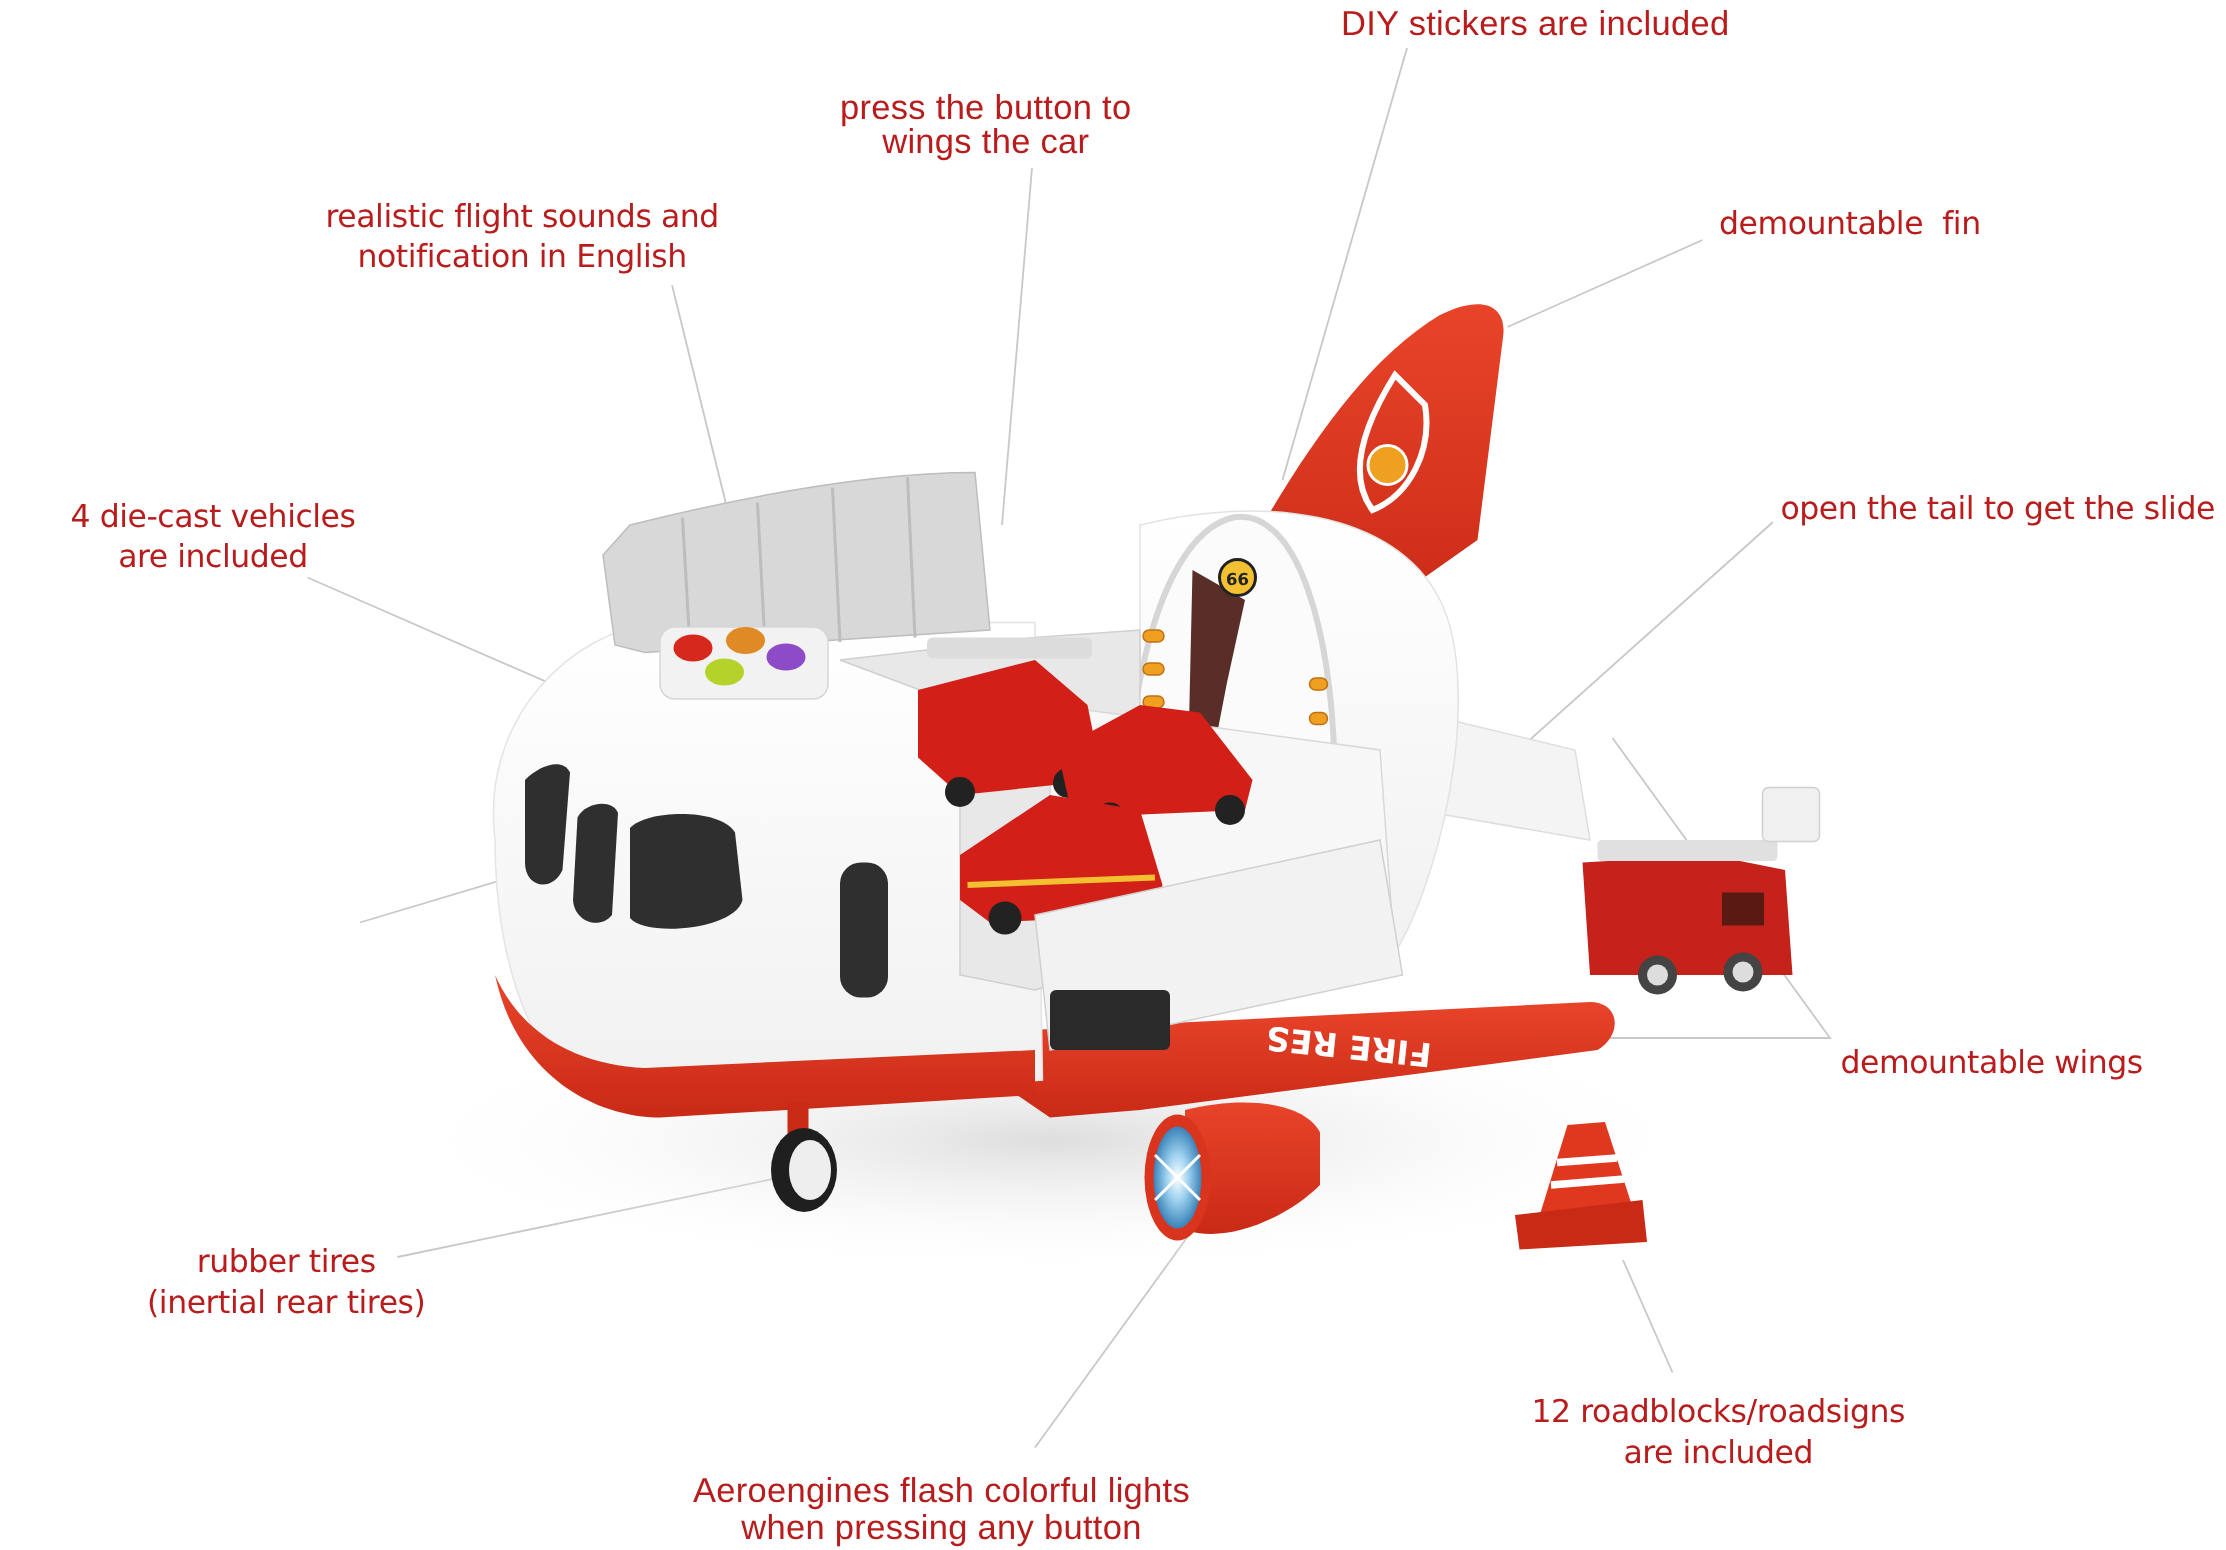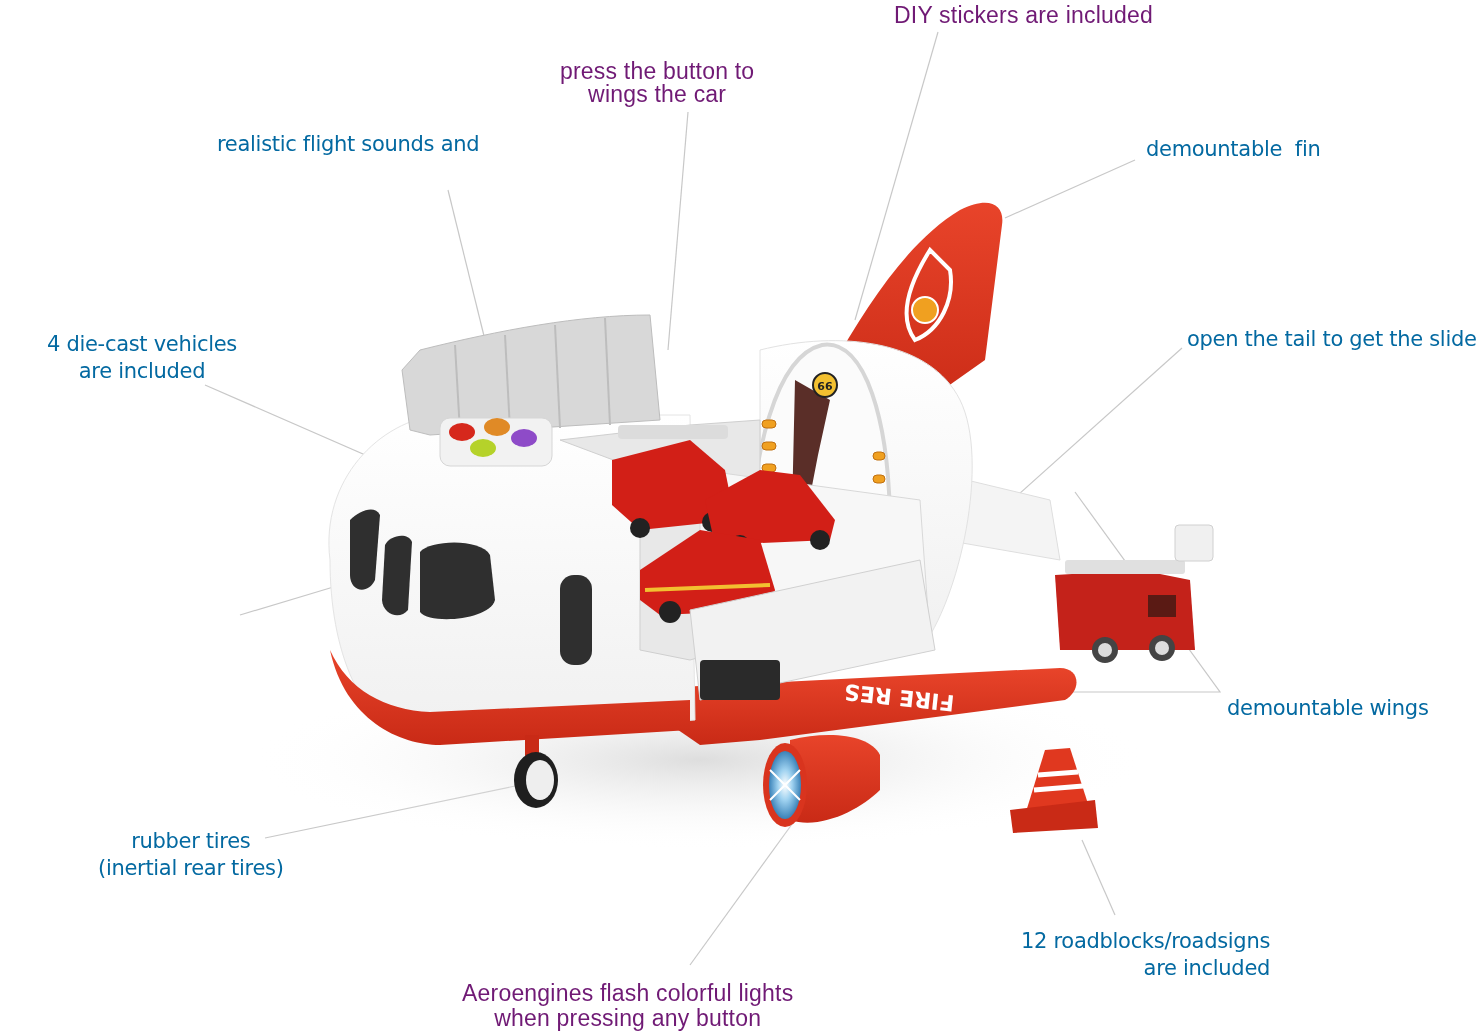--- a/index.html
+++ b/index.html
@@ -1,20 +1,20 @@
 <!DOCTYPE html>
 <html><head>
 <meta charset="utf-8">
 <style>
   html, body { margin: 0; padding: 0; background: #ffffff; }
   body { width: 1484px; height: 1033px; position: relative; overflow: hidden; font-family: "Liberation Sans", sans-serif; }
   .stage { position: absolute; left: 0; top: 0; width: 1484px; height: 1033px; }
   .lbl { position: absolute; color: #222; font-size: 23px; line-height: 27px; text-align: center; white-space: nowrap; }
-  .lbl.nar { font-family: "DejaVu Sans", sans-serif; font-size: 21px; letter-spacing: -0.3px; color: #0369a1; }
-  .lbl.thin { font-family: "Liberation Sans", sans-serif; color: #701a75; font-size: 23px; letter-spacing: 0.2px; }
+  .lbl.nar { font-family: "DejaVu Sans", sans-serif; font-size: 21px; letter-spacing: -0.3px; color: #b91c1c; }
+  .lbl.thin { font-family: "Liberation Sans", sans-serif; color: #b91c1c; font-size: 23px; letter-spacing: 0.2px; }
   svg.art { position: absolute; left: 0; top: 0; }
   .wingtext { font-family: "DejaVu Sans", sans-serif; font-weight: bold; font-size: 22px; fill: #ffffff; }
 </style>
 </head>
 <body>
 
 <div class="stage">
 
   <svg class="art" width="1484" height="1033" viewBox="0 0 1484 1033">
     <defs>
@@ -156,20 +156,21 @@
     <div>DIY stickers are included</div>
   </div>
 
   <div class="lbl thin" style="left:560px; top:58px;">
     <div>press the button to</div>
     <div style="margin-top:-4px">wings the car</div>
   </div>
 
   <div class="lbl nar" style="left:217px; top:131px;">
     <div>realistic flight sounds and</div>
+    <div>notification in English</div>
   </div>
 
   <div class="lbl nar" style="left:1146px; top:136px;">
     <div style="white-space:pre">demountable  fin</div>
   </div>
 
   <div class="lbl nar" style="left:47px; top:331px;">
     <div>4 die-cast vehicles</div>
     <div>are included</div>
   </div>
@@ -181,21 +182,21 @@
 
   <div class="lbl nar" style="left:1227px; top:695px;">
     <div>demountable wings</div>
   </div>
 
   <div class="lbl nar" style="left:98px; top:828px;">
     <div>rubber tires</div>
     <div>(inertial rear tires)</div>
   </div>
 
-  <div class="lbl nar" style="left:1021px; top:928px;text-align:right;">
+  <div class="lbl nar" style="left:1021px; top:928px;">
     <div>12 roadblocks/roadsigns</div>
     <div>are included</div>
   </div>
 
   <div class="lbl thin" style="left:462px; top:980px;">
     <div>Aeroengines flash colorful lights</div>
     <div style="margin-top:-2px">when pressing any button</div>
   </div>
 </div>
 

